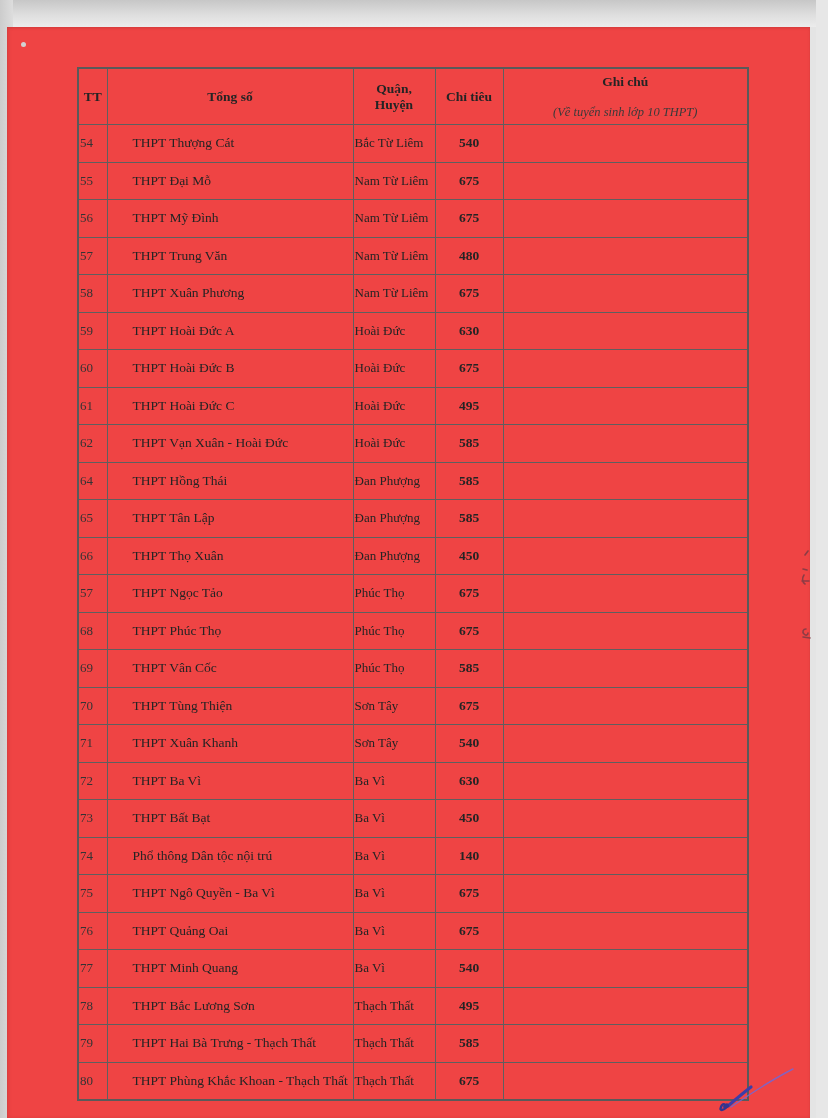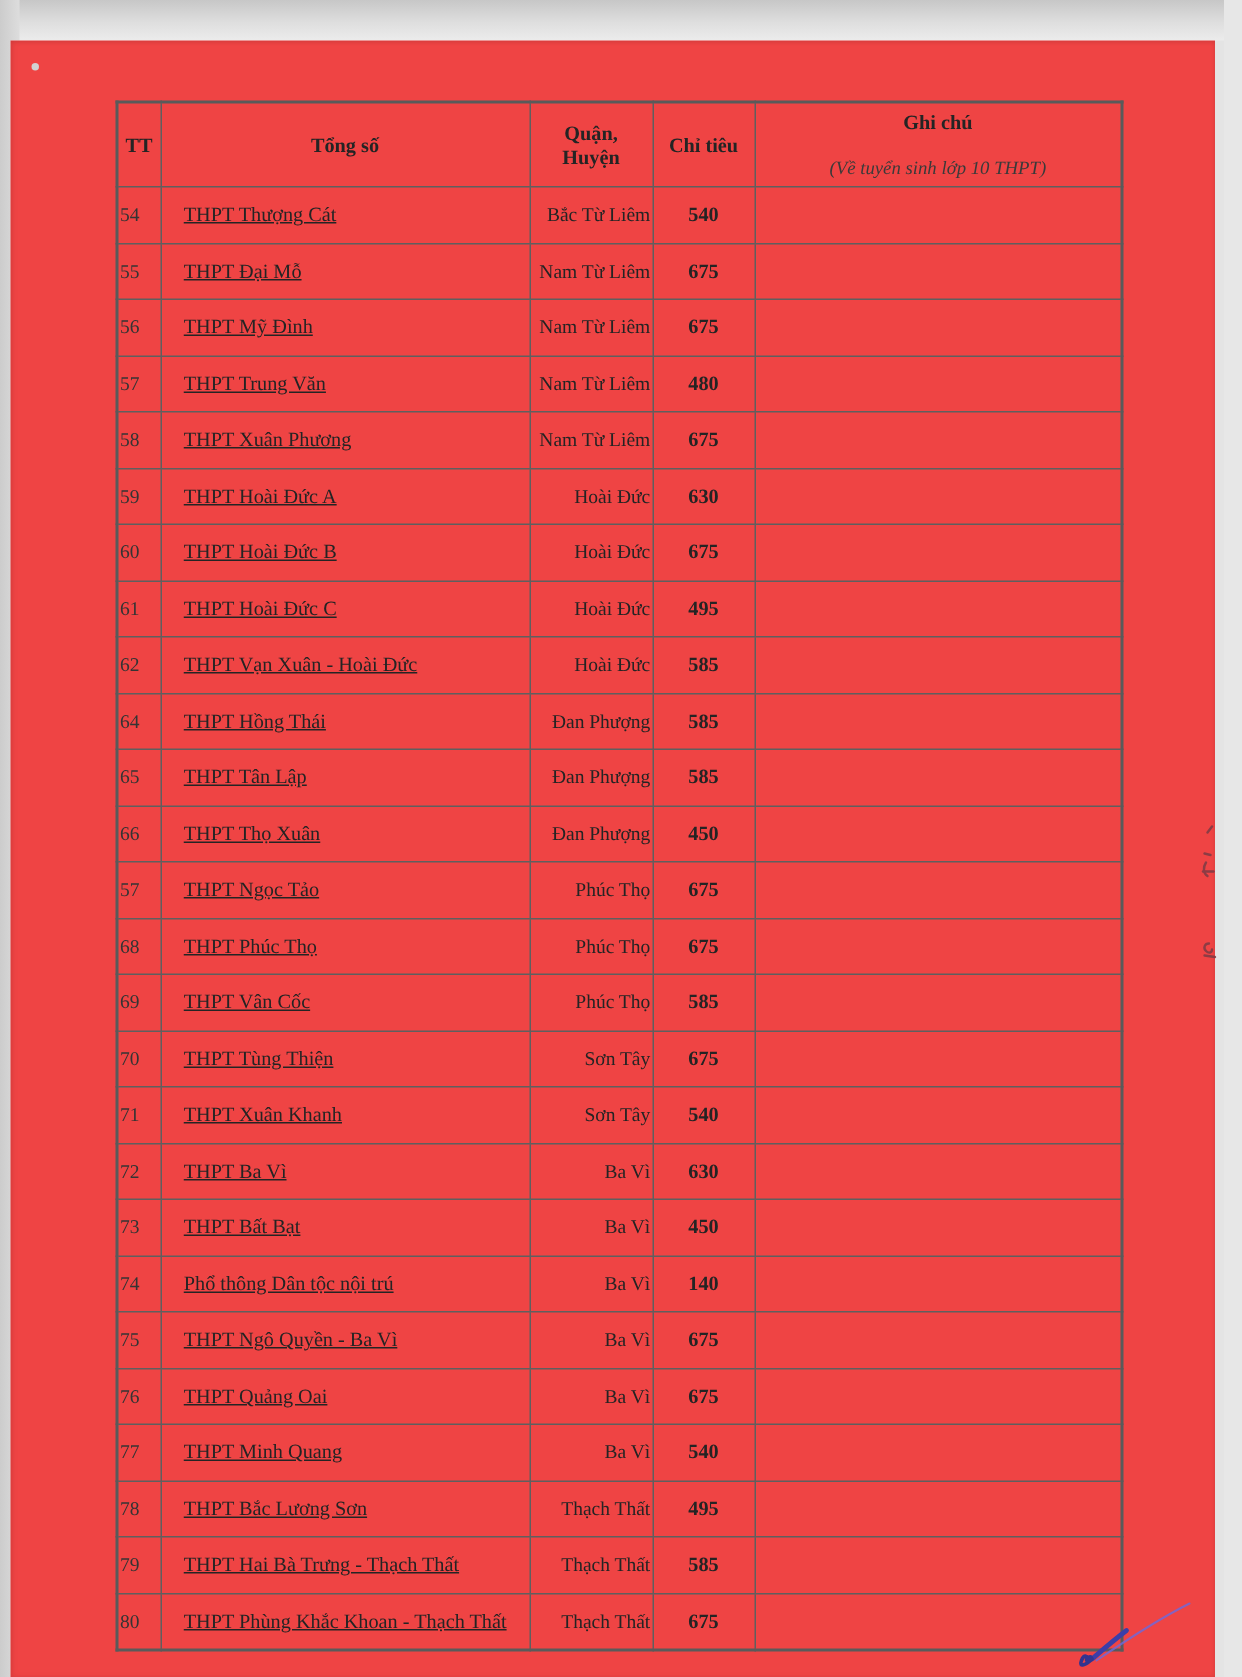--- a/index.html
+++ b/index.html
@@ -25,22 +25,22 @@
   .table-wrap{position:absolute;left:70px;top:40px;}
   table{border-collapse:collapse;table-layout:fixed;width:670px;
     border:2px solid #5a5a5a;}
   th,td{border:1px solid #5f5f5f;color:#242424;overflow:hidden;}
   thead th{height:55px;font-size:13.5px;font-weight:bold;text-align:center;
     vertical-align:middle;padding:0 2px;}
   .note-sub{display:block;font-weight:normal;font-style:italic;font-size:12.5px;
     color:#3a3a3a;margin-top:15px;}
   tbody td{height:34.5px;font-size:13.5px;vertical-align:middle;}
   td.c-tt{text-align:left;color:#343434;font-size:13px;}
-  td.c-name{text-align:left;padding-left:15px;text-decoration:underline;}
-  td.c-district{text-align:right;font-size:13px;padding:0 1px;}
+  td.c-name{text-align:left;padding-left:25px;}
+  td.c-district{text-align:left;font-size:13px;padding:0 1px;}
   td.c-quota{text-align:center;font-weight:bold;}
   td.c-note{}
   .artifact{position:absolute;pointer-events:none;}
 </style>
 </head>
 <body>
 
 <div class="band-top"></div>
 <div class="band-left"></div>
 <div class="band-right"></div>

